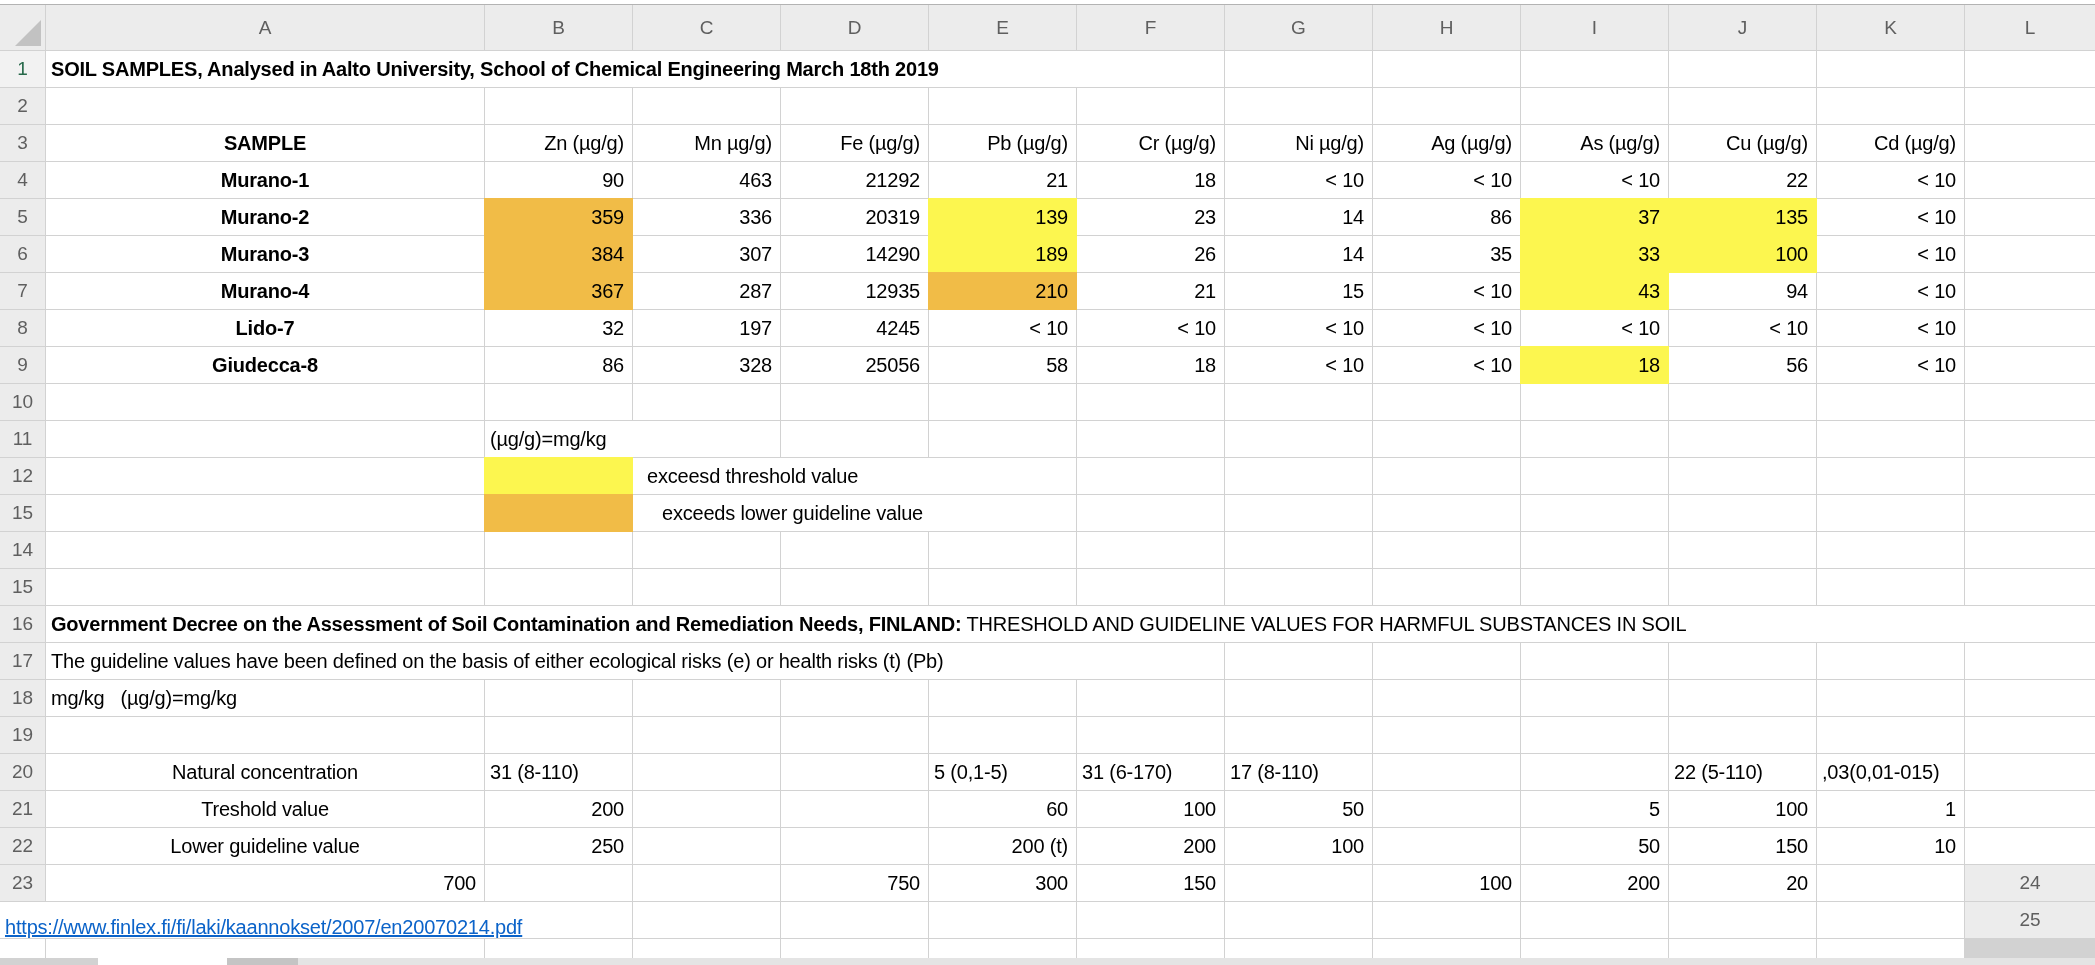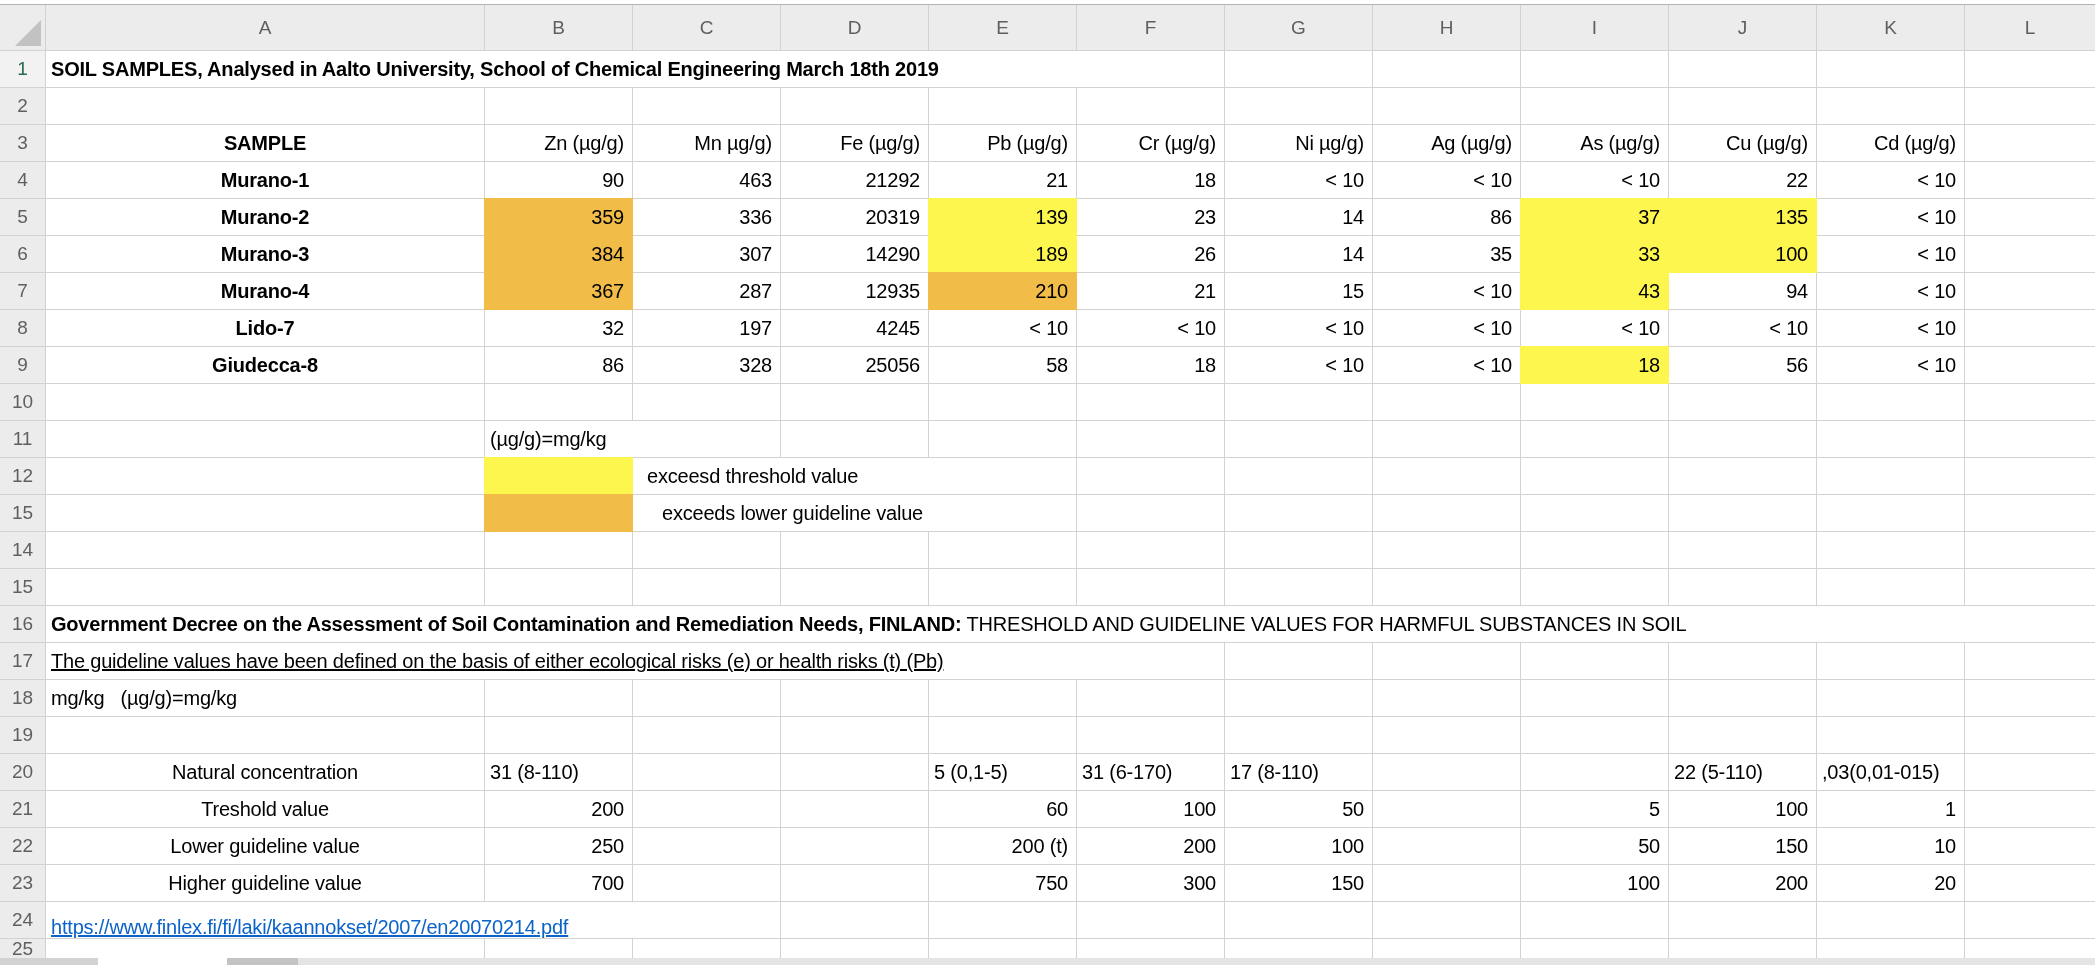--- a/index.html
+++ b/index.html
@@ -415,21 +415,21 @@
     <div class="cell"></div>
     <div class="cell"></div>
     <div class="cell"></div>
     <div class="cell"></div>
     <div class="cell"></div>
     <div class="rowhdr">16</div>
     <div class="cell al" style="grid-column: span 12;">
       <span><span style="font-weight: bold;">Government Decree on the Assessment of Soil Contamination and Remediation Needs, FINLAND:</span><span> THRESHOLD AND GUIDELINE VALUES FOR HARMFUL SUBSTANCES IN SOIL</span></span>
     </div>
     <div class="rowhdr">17</div>
-    <div class="cell al" style="grid-column: span 6; text-decoration: underline;">
+    <div class="cell al" style="grid-column: span 6;">
       <span>The guideline values have been defined on the basis of either ecological risks (e) or health risks (t) (Pb)</span>
     </div>
     <div class="cell"></div>
     <div class="cell"></div>
     <div class="cell"></div>
     <div class="cell"></div>
     <div class="cell"></div>
     <div class="cell"></div>
     <div class="rowhdr">18</div>
     <div class="cell al">
@@ -538,23 +538,20 @@
       <span>50</span>
     </div>
     <div class="cell ar">
       <span>150</span>
     </div>
     <div class="cell ar">
       <span>10</span>
     </div>
     <div class="cell"></div>
     <div class="rowhdr">23</div>
-    <div class="cell ac">
-      <span>Higher guideline value</span>
-    </div>
     <div class="cell ar">
       <span>700</span>
     </div>
     <div class="cell"></div>
     <div class="cell"></div>
     <div class="cell ar">
       <span>750</span>
     </div>
     <div class="cell ar">
       <span>300</span>

